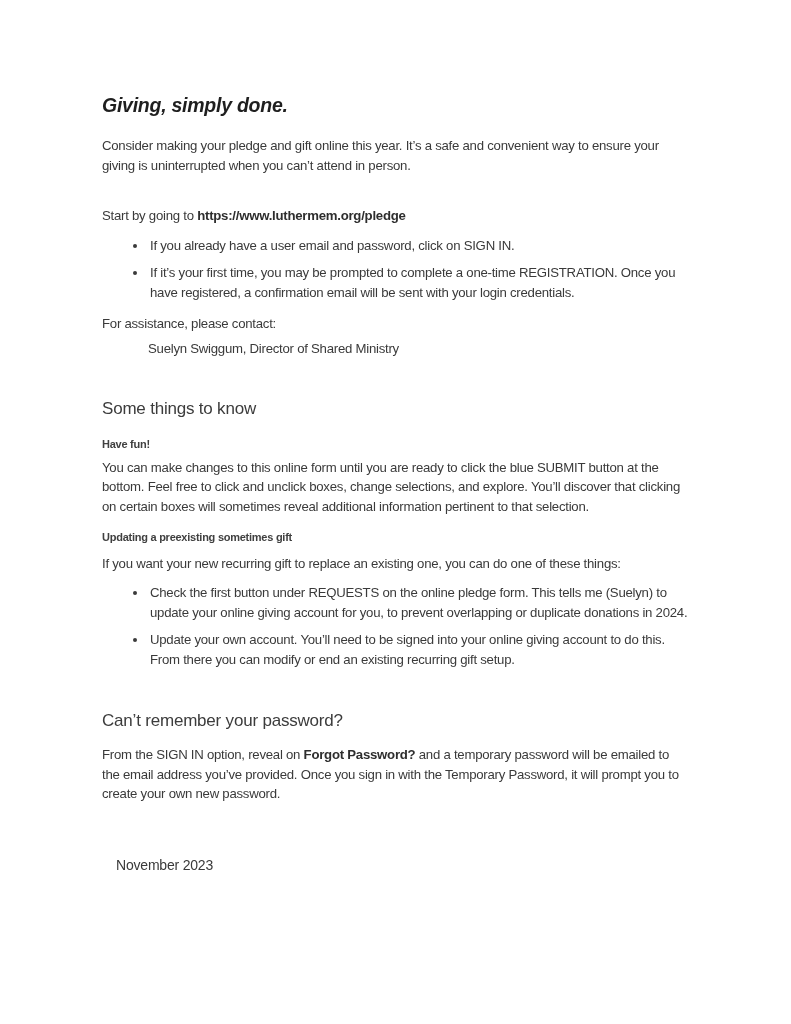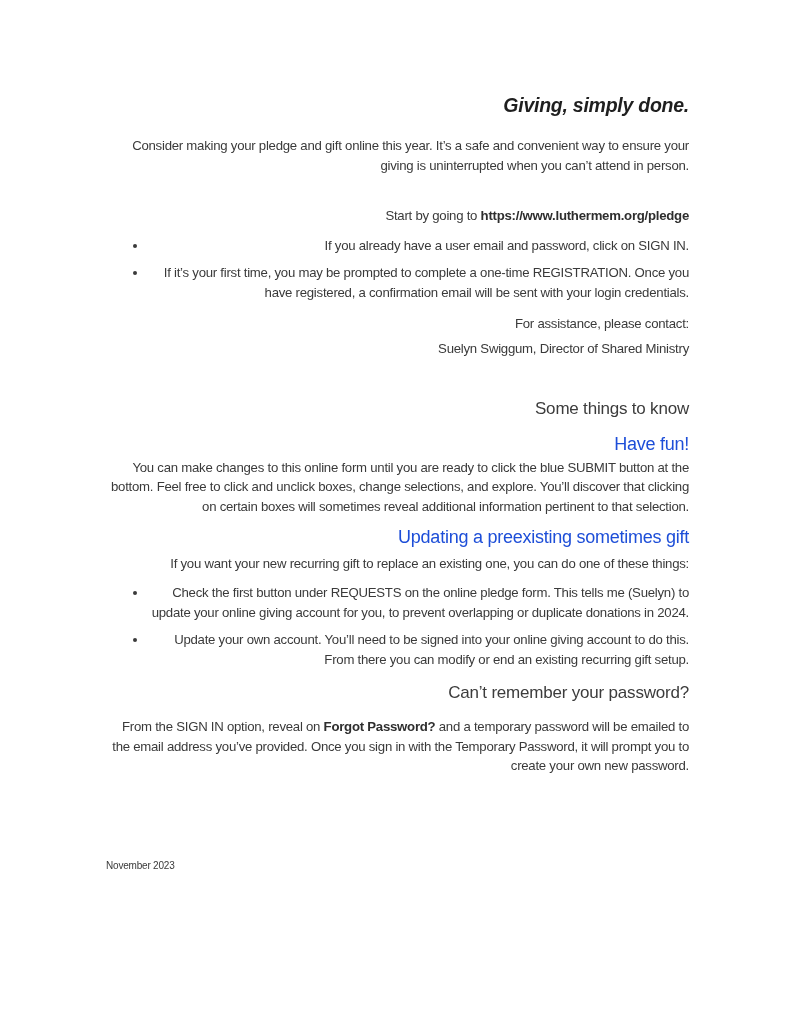--- a/index.html
+++ b/index.html
@@ -13,21 +13,20 @@
     height: 964px;
     background: #ffffff;
     box-sizing: border-box;
     padding: 93px 102px 0 102px;
     font-family: "Liberation Sans", "DejaVu Sans", sans-serif;
     color: #3a3a3a;
     font-size: 13.2px;
     line-height: 19.5px;
     letter-spacing: -0.25px;
     overflow: hidden;
-    text-align: right;
   }
   .doc-title {
     font-size: 19.5px;
     line-height: 24px;
     font-weight: bold;
     font-style: italic;
     color: #1f1f1f;
     margin: 0 0 19px 0;
   }
   p {
@@ -38,28 +37,28 @@
   }
   .section-heading {
     font-size: 17px;
     line-height: 23px;
     font-weight: 400;
     color: #3c3c3c;
     margin: 39px 0 15px 0;
     letter-spacing: -0.2px;
   }
   .section-heading.tight-top {
-    margin-top: 12px;
+    margin-top: 40px;
     margin-bottom: 13px;
   }
   .sub-heading {
-    font-size: 18px;
+    font-size: 11px;
     line-height: 19.5px;
-    font-weight: normal;
-    color: #1d4ed8;
+    font-weight: bold;
+    color: #404040;
     margin: 0 0 3px 0;
   }
   .sub-heading.gift {
     margin-bottom: 6px;
   }
   ul.doc-list {
     margin: 7px 0 12px 0;
     padding-left: 46px;
     list-style: disc outside;
   }
@@ -78,22 +77,22 @@
   }
   .intro-para {
     margin-bottom: 10px;
   }
   .body-para {
     margin-bottom: 9px;
   }
   .footer-date {
     position: absolute;
     top: 858px;
-    left: 106px;
-    font-size: 10px;
+    left: 116px;
+    font-size: 14px;
     line-height: 15px;
     color: #3a3a3a;
     letter-spacing: -0.2px;
   }
   strong { color: #2e2e2e; }
 </style>
 </head>
 <body>
 
 <div class="page">

